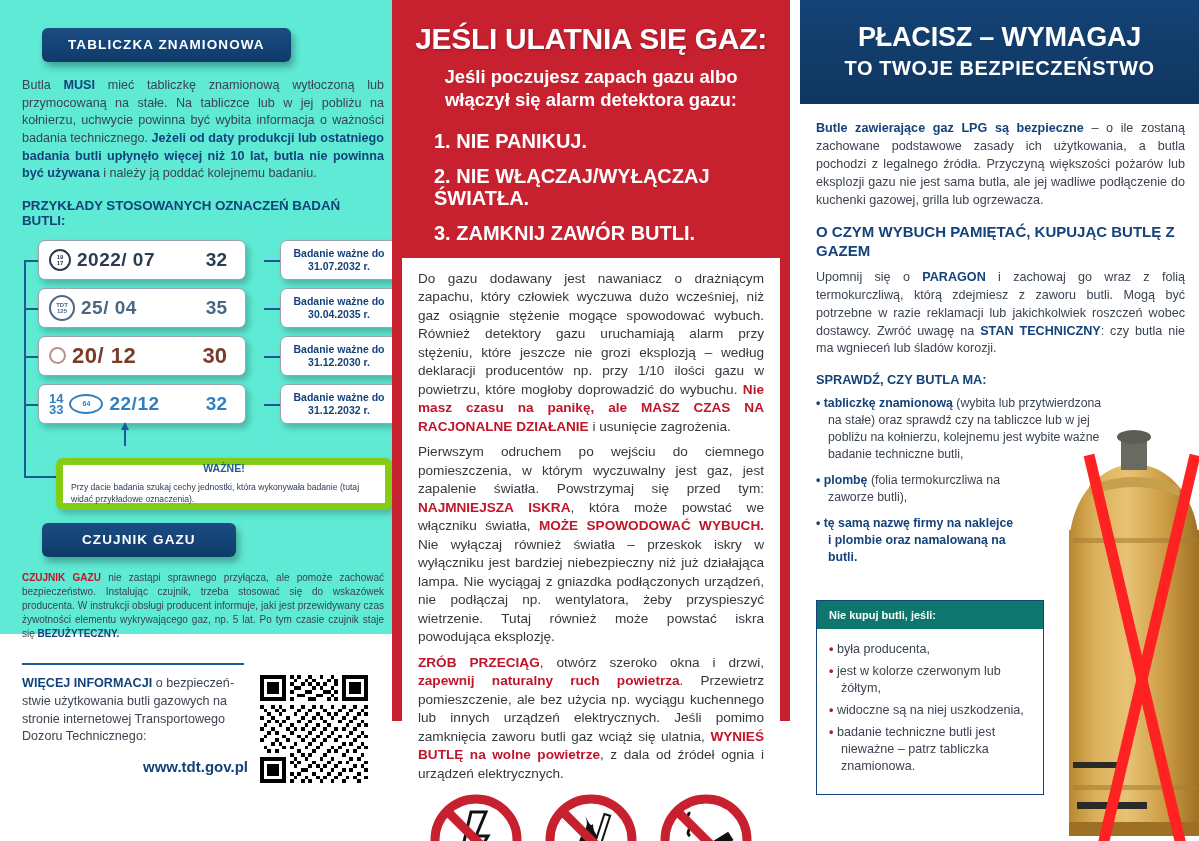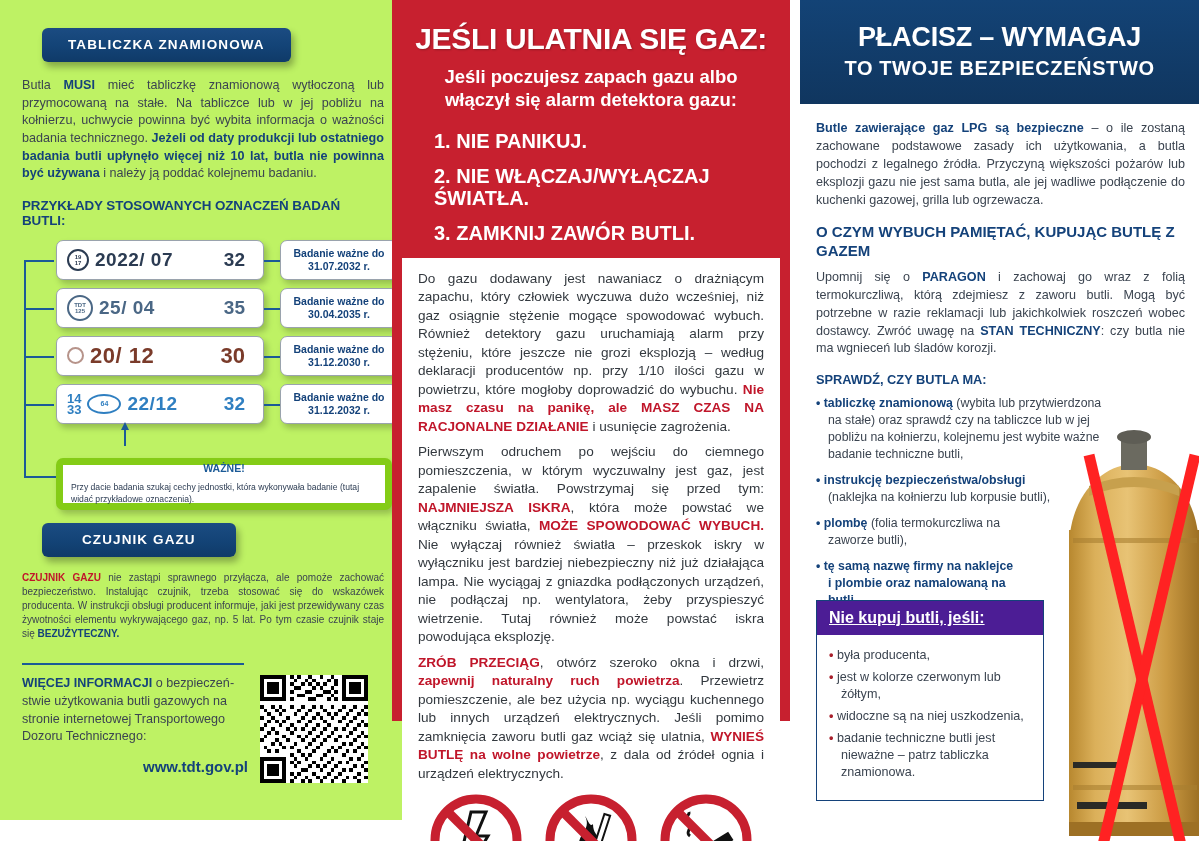--- a/index.html
+++ b/index.html
@@ -6,22 +6,22 @@
   html, body {
     width: 1199px; height: 841px;
     background: #ffffff;
     font-family: "Liberation Sans", sans-serif;
     overflow: hidden;
   }
   .page { position: relative; width: 1199px; height: 841px; background:#fff; }
 
   
   .panel-left {
-    position: absolute; left: 0; top: 0; width: 402px; height: 820px;
-    background: #bef264; padding: 20px 18px 0 22px;
+    position: absolute; left: 0; top: 0; width: 402px; height: 634px;
+    background: #5eead4; padding: 20px 18px 0 22px;
   }
   .badge {
     display: inline-block;
     background: linear-gradient(180deg,#1b4c82 0%, #134376 55%, #0f3a68 100%);
     color: #fff; font-weight: bold; font-size: 13.5px; letter-spacing: 1.1px;
     padding: 9px 26px 10px 26px; border-radius: 6px;
     box-shadow: 3px 5px 7px rgba(0,0,0,0.30);
   }
   .badge-wrap { margin: 8px 0 0 20px; }
   .lp-body {
@@ -29,21 +29,21 @@
     color: #3b4450; text-align: justify;
   }
   .lp-body b { color:#14427a; }
   .lp-sub {
     margin-top: 15px; font-size: 13.4px; font-weight: bold; color:#14427a;
     letter-spacing: -0.1px;
   }
 
   
   .diagram { position: relative; margin-top: 12px; width: 362px; height: 265px; }
-  .mark-row { position: absolute; left: 34px; width: 208px; height: 40px; }
+  .mark-row { position: absolute; left: 16px; width: 208px; height: 40px; }
   .mark-card {
     width: 100%; height: 100%;
     border: 1px solid #9aa3ad; border-radius: 7px; background: #fff;
     box-shadow: 3px 4px 6px rgba(0,0,0,0.22);
     display:flex; align-items:center; padding-left: 10px; gap: 6px;
   }
   .stamp-circ {
     width: 22px; height: 22px; border-radius: 50%;
     border: 2px solid currentColor; display:flex; flex-direction:column;
     align-items:center; justify-content:center; font-size:6px; line-height:6px;
@@ -142,23 +142,22 @@
     padding-left: 12px; text-indent: -12px;
   }
   .rp-list li b { color:#14427a; }
   .rp-list li::before { content:"• "; color:#14427a; font-weight:bold; }
 
   .nobuy {
     position:absolute; left: 16px; top: 600px; width: 228px;
     border:1px solid #14427a; background:#fff; z-index: 5;
   }
   .nobuy-head {
-    background:#4c1d95; color:#fff; font-size:16px; font-weight:bold;
+    background:#0f766e; color:#fff; font-size:11px; font-weight:bold;
     padding: 8px 12px;
-    text-decoration: underline;
   }
   .nobuy-body { padding: 12px 12px 14px 12px; }
   .nobuy-body ul { list-style:none; }
   .nobuy-body li {
     font-size: 12.6px; line-height:1.35; color:#3b4450; margin-bottom: 5px;
     padding-left: 12px; text-indent: -12px;
   }
   .nobuy-body li::before { content:"• "; color:#a8202c; font-weight:bold; }
 
   .cyl { position:absolute; right: -6px; top: 430px; width: 150px; height: 415px; z-index: 2; }
@@ -590,21 +589,20 @@
       <p class="rp-p">
         <b>Butle zawierające gaz LPG są bezpieczne</b><span> – o ile zostaną zachowane podstawowe zasady ich użytkowania, a butla pochodzi z legalnego źródła. Przyczyną większości pożarów lub eksplozji gazu nie jest sama butla, ale jej wadliwe podłą­czenie do kuchenki gazowej, grilla lub ogrzewacza.</span>
       </p>
       <div class="rp-h">O CZYM WYBUCH PAMIĘTAĆ, KUPUJĄC BUTLĘ Z GAZEM</div>
       <p class="rp-p" style="margin-top:8px;">
         <span>Upomnij się o </span><b>PARAGON</b><span> i zachowaj go wraz z folią termokurczliwą, którą zdejmiesz z zaworu butli. Mogą być potrzebne w razie reklamacji lub jakichkolwiek roszczeń wobec dostawcy. Zwróć uwagę na </span><b>STAN TECHNICZNY</b><span>: czy butla nie ma wgnieceń lub śladów korozji.</span>
       </p>
       <div class="rp-h2">SPRAWDŹ, CZY BUTLA MA:</div>
       <ul class="rp-list">
         <li style="width:300px;"><b>tabliczkę znamionową</b><span> (wybita lub przytwierdzona na stałe) oraz sprawdź czy na tabliczce lub w jej pobliżu na kołnierzu, kolejnemu jest wybite ważne badanie techniczne butli,</span></li>
-        <li style="width:250px;"><b>instrukcję bezpieczeństwa/obsługi</b><span> (naklejka na kołnierzu lub korpusie butli),</span></li>
         <li style="width:230px;"><b>plombę</b><span> (folia termokurczliwa na zaworze butli),</span></li>
         <li style="width:200px;"><b>tę samą nazwę firmy na naklejce i plombie oraz namalowaną na butli.</b></li>
       </ul>
     </div>
 
     <div class="nobuy">
       <div class="nobuy-head">Nie kupuj butli, jeśli:</div>
       <div class="nobuy-body">
         <ul>
           <li>była producenta,</li>

